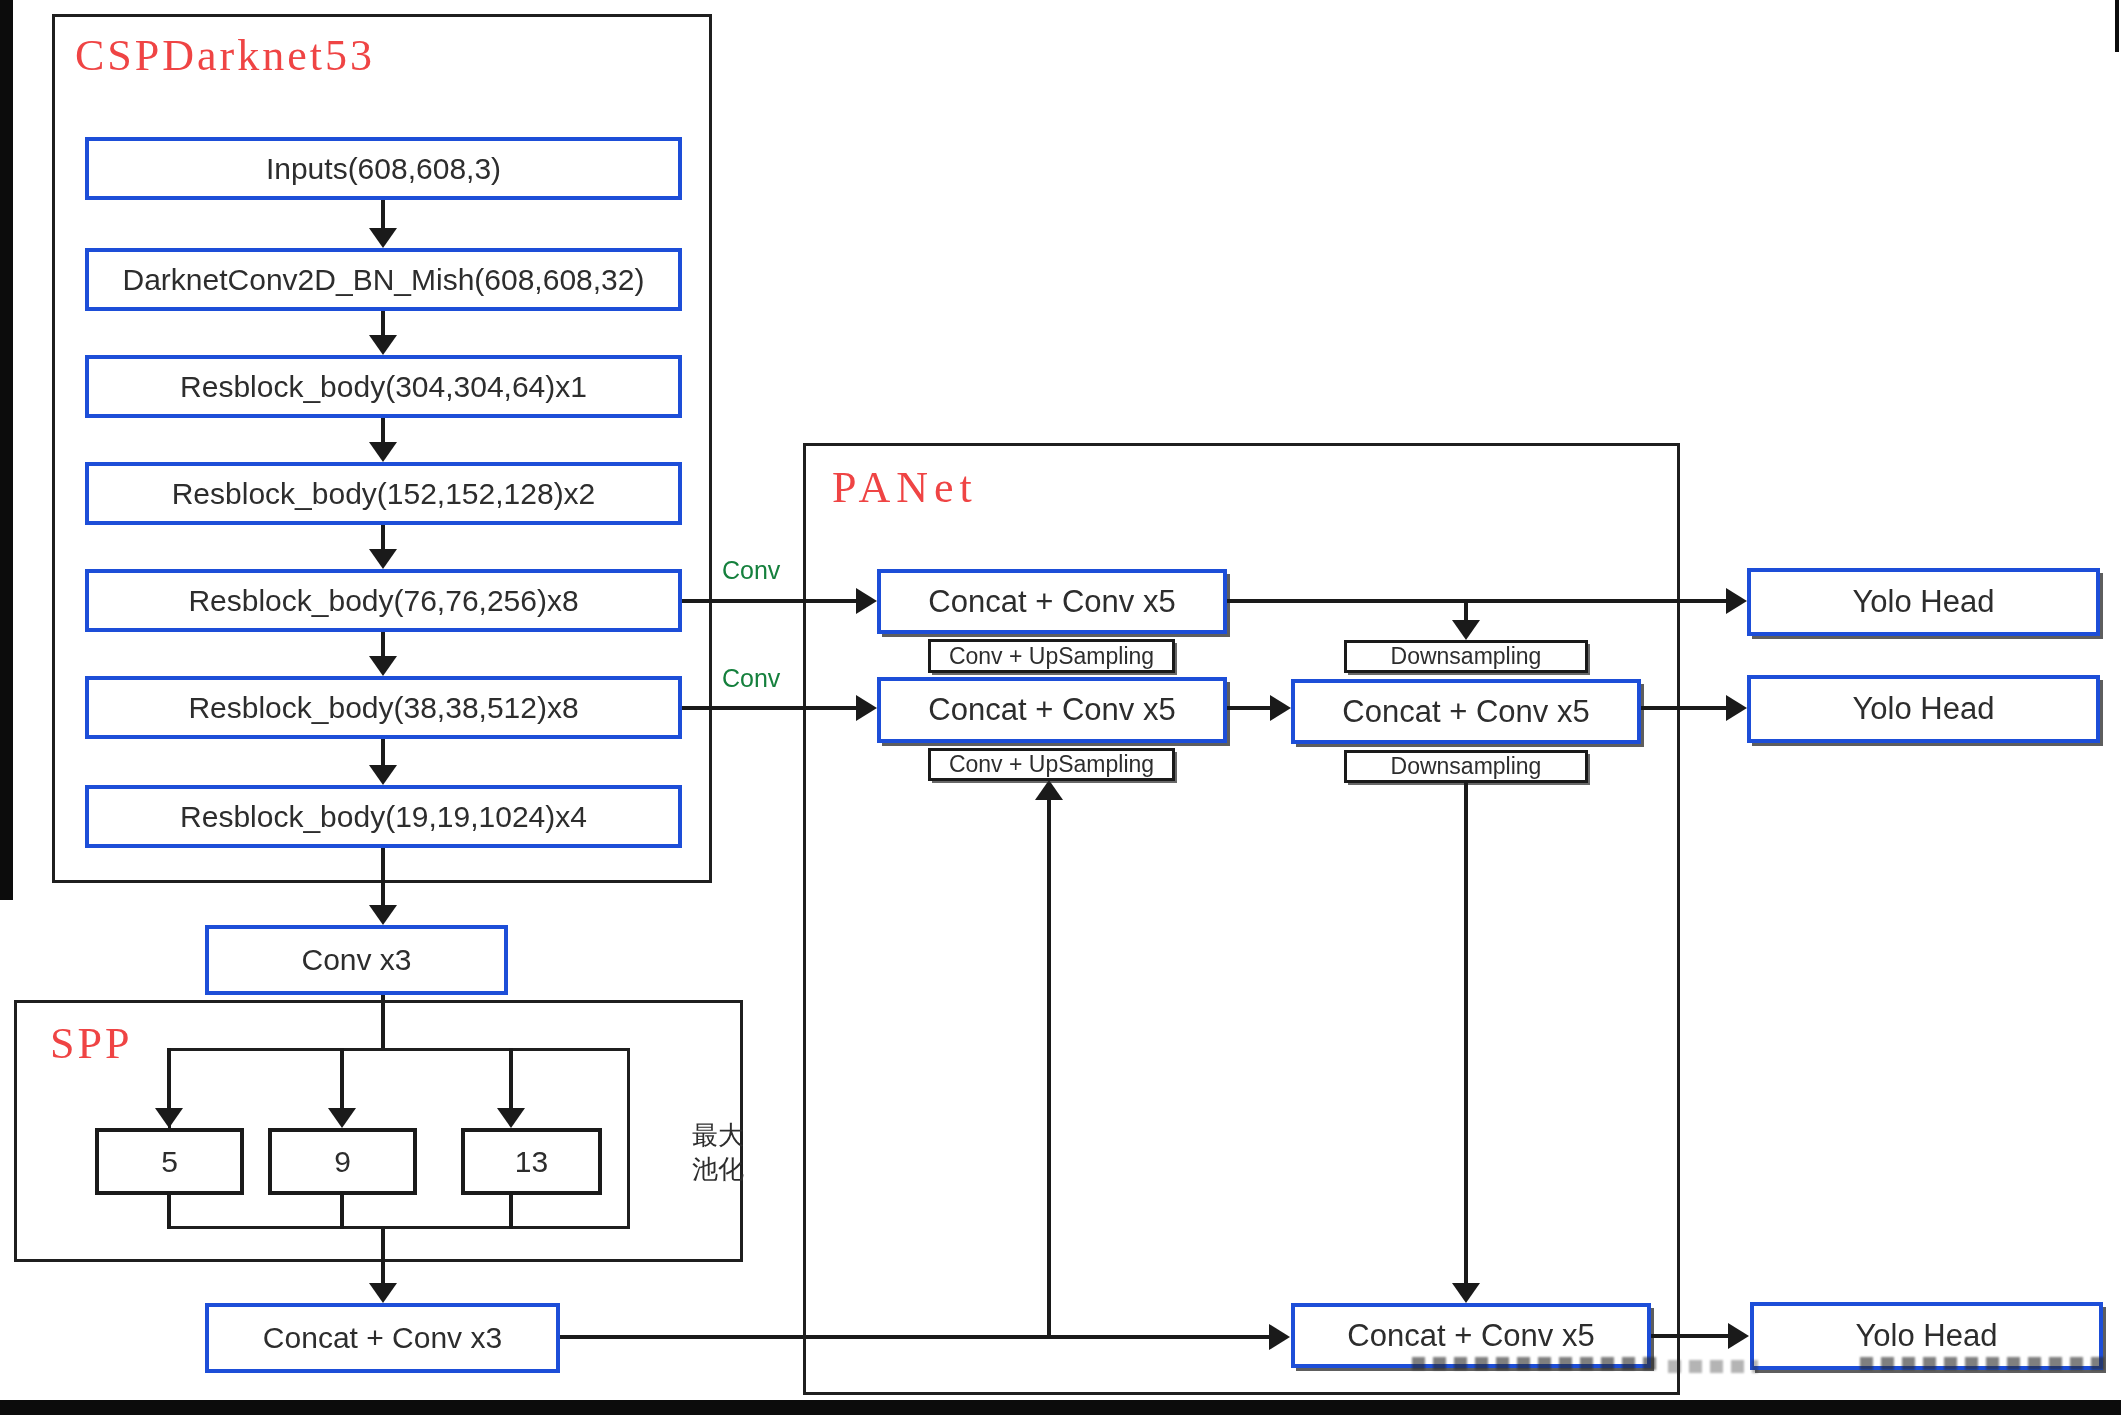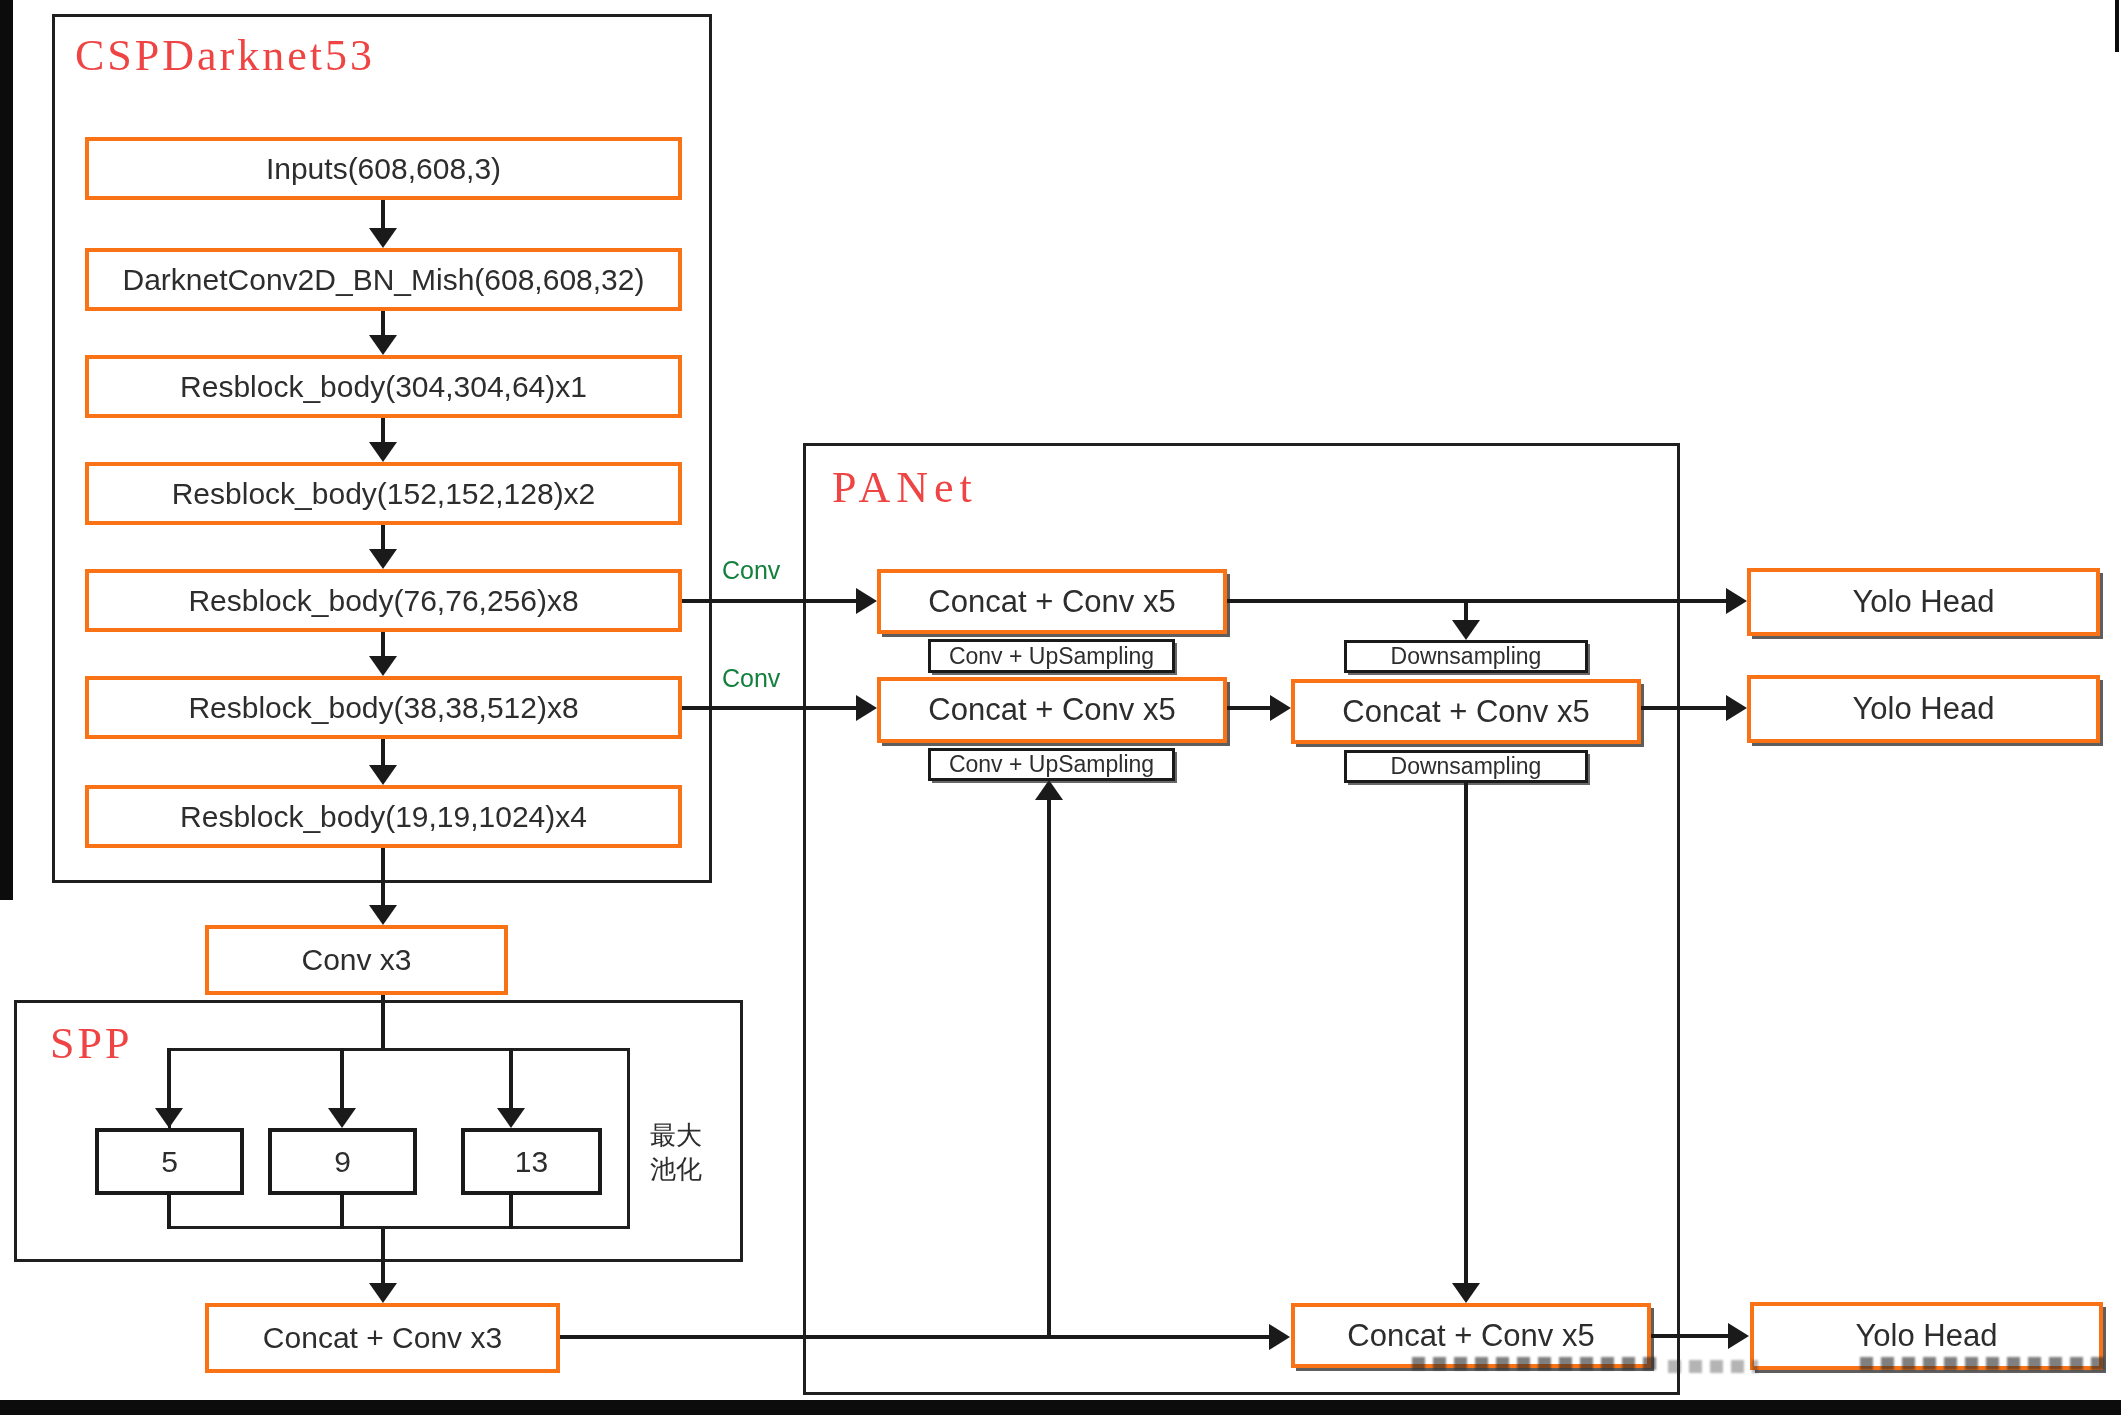--- a/index.html
+++ b/index.html
@@ -3,41 +3,41 @@
 <meta charset="utf-8">
 <style>
   html,body{margin:0;padding:0;background:#f4f4f4;}
   .canvas{position:relative;width:2121px;height:1415px;background:#ffffff;overflow:hidden;
           font-family:"Liberation Sans", sans-serif;color:#2d2d2d;}
   
   .frame{position:absolute;border:3px solid #1f1f1f;background:transparent;box-sizing:border-box;}
   .title{position:absolute;font-family:"Liberation Serif","DejaVu Serif",serif;font-size:44px;
          color:#ef4444;letter-spacing:3px;white-space:nowrap;}
   
-  .node{position:absolute;border:4px solid #f97316;background:#fff;box-sizing:border-box;
+  .node{position:absolute;border:4px solid #1d4ed8;background:#fff;box-sizing:border-box;
         display:flex;align-items:center;justify-content:center;font-size:30px;color:#2d2d2d;
         white-space:nowrap;}
   .shadow{box-shadow:4px 4px 0 -1px rgba(40,40,40,0.75);}
   .node-sm{position:absolute;border:3px solid #1a1a1a;background:#fff;box-sizing:border-box;
         display:flex;align-items:center;justify-content:center;font-size:23px;color:#2d2d2d;
         white-space:nowrap;box-shadow:3px 3px 0 -1px rgba(40,40,40,0.7);}
   .pool{position:absolute;border:4px solid #1a1a1a;background:#fff;box-sizing:border-box;
         display:flex;align-items:center;justify-content:center;font-size:30px;color:#2d2d2d;}
   
   .hline{position:absolute;height:4px;background:#1a1a1a;}
   .vline{position:absolute;width:4px;background:#1a1a1a;}
   
   .ah-d{position:absolute;width:0;height:0;border-left:14px solid transparent;
         border-right:14px solid transparent;border-top:20px solid #1a1a1a;}
   .ah-u{position:absolute;width:0;height:0;border-left:14px solid transparent;
         border-right:14px solid transparent;border-bottom:20px solid #1a1a1a;}
   .ah-r{position:absolute;width:0;height:0;border-top:13px solid transparent;
         border-bottom:13px solid transparent;border-left:21px solid #1a1a1a;}
   .lbl{position:absolute;font-size:25px;color:#15803d;white-space:nowrap;}
-  .cjk{position:absolute;font-size:26px;line-height:34px;color:#2d2d2d;text-align:center;}
+  .cjk{position:absolute;font-size:26px;line-height:34px;color:#2d2d2d;text-align:center;margin-left:42px;}
   .bar{position:absolute;background:#0c0c0c;}
   .wm{position:absolute;height:13px;opacity:.6;filter:blur(1.2px);
       background:repeating-linear-gradient(90deg,#2b2b2b 0 13px,transparent 13px 21px);}
 </style>
 </head>
 <body>
 
 <div class="canvas">
 
   <div class="bar" style="left:0;top:0;width:13px;height:900px;"></div>

